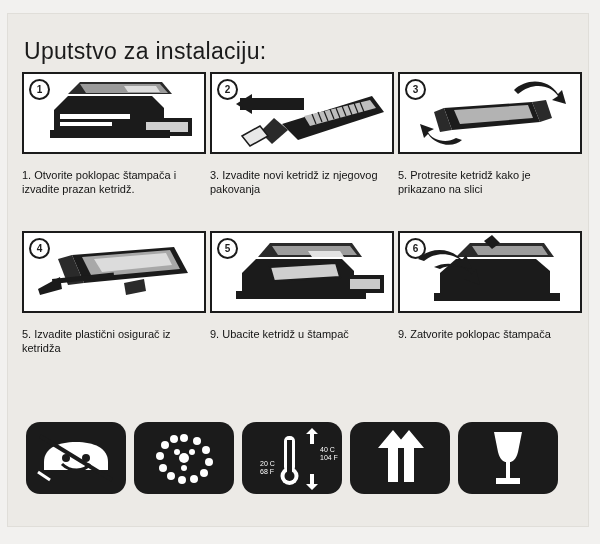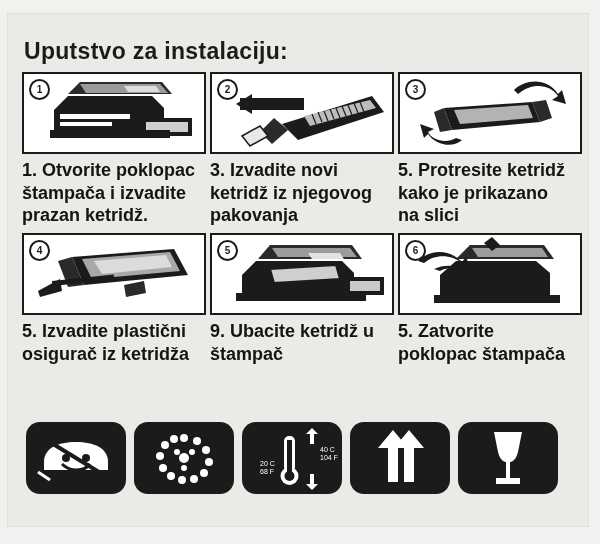--- a/index.html
+++ b/index.html
@@ -28,21 +28,21 @@
     width: 580px;
     height: 512px;
     background: #eceae6;
     box-shadow: 0 0 0 1px #e0ded9;
   }
   #title {
     position: absolute;
     left: 16px;
     top: 24px;
     font-size: 23px;
-    font-weight: bold;
+    font-weight: normal;
     letter-spacing: 0.3px;
     color: #1b1b1b;
   }
 
   
   .steps {
     position: absolute;
     left: 14px;
     top: 58px;
     width: 556px;
@@ -79,23 +79,23 @@
     text-align: center;
     z-index: 5;
   }
   .art {
     position: absolute;
     left: 0; top: 0;
     width: 180px;
     height: 78px;
   }
   .caption {
-    margin-top: 5px;
-    font-size: 18px;
-    font-weight: bold;
+    margin-top: 15px;
+    font-size: 11px;
+    font-weight: normal;
     line-height: 1.26;
     color: #141414;
     width: 176px;
   }
   .row1 .caption { min-height: 56px; }
   .row2 .caption { min-height: 38px; }
 
   
   .symbols {
     position: absolute;
@@ -239,21 +239,21 @@
                 <path d="M56 24 L70 10 L144 10 L154 24 Z" fill="#2a2a2a"></path>
                 <path d="M72 13 L142 13 L148 22 L78 22 Z" fill="#9c9c9c"></path>
                 <rect x="34" y="60" width="126" height="8"></rect>
                 <path d="M84 8 L92 2 L100 10 L92 16 Z"></path>
                 <path d="M24 28 C36 18 52 20 62 28 L56 33 L72 36 L66 22 L62 27 C50 14 30 14 18 26 Z"></path>
                 <path d="M40 36 C52 30 66 34 72 42 L64 46 L80 52 L76 36 L72 41 C62 30 46 28 34 34 Z" fill="#1b1b1b"></path>
               </g>
             </svg>
             <div class="badge">6</div>
           </div>
-          <div class="caption">5. Zatvorite poklopac štampača</div>
+          <div class="caption">9. Zatvorite poklopac štampača</div>
         </div>
       </div>
     </div>
 
     <div class="symbols">
 
       <div class="sym">
         <svg width="100" height="72" viewBox="0 0 100 72">
           <g fill="#ffffff">
             <path d="M18 40 C18 26 32 20 50 20 C68 20 82 26 82 40 L82 48 L18 48 Z" fill="#ffffff"></path>

